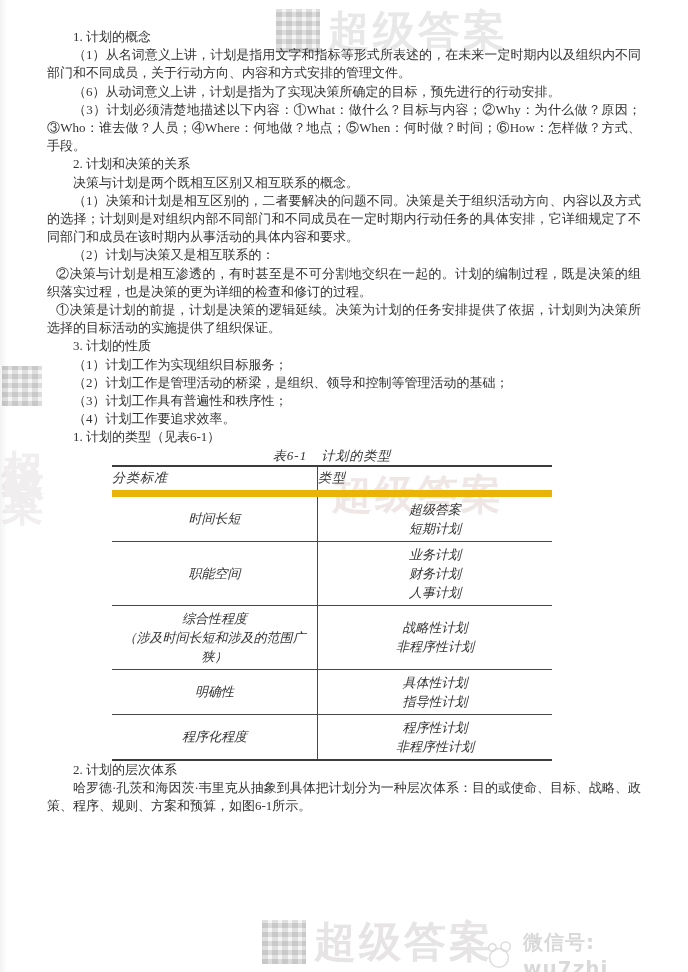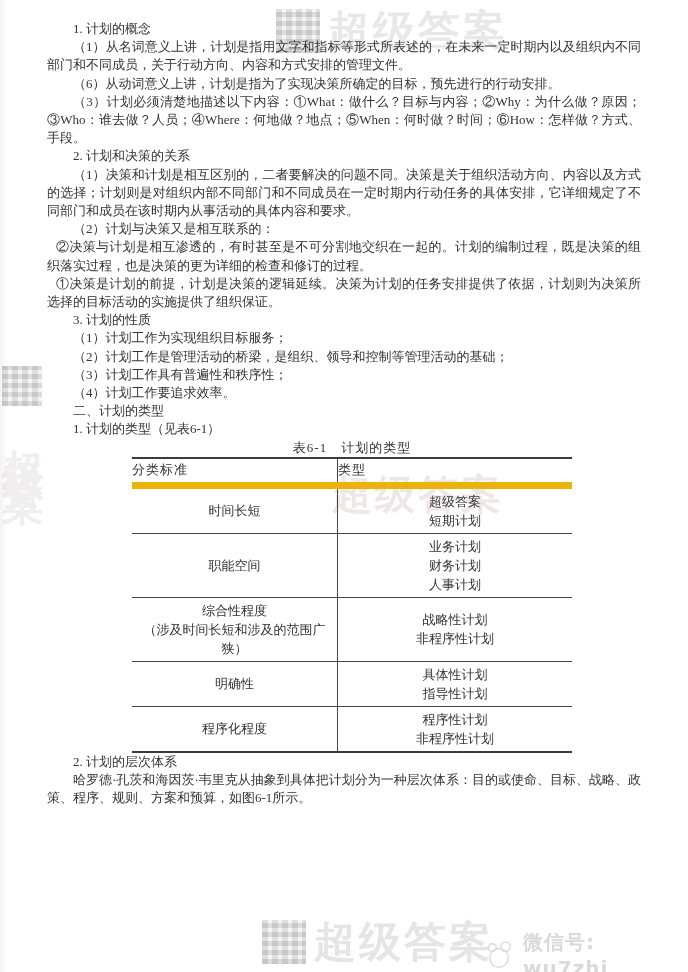--- a/index.html
+++ b/index.html
@@ -40,30 +40,30 @@
   .wm-left .wm-text{
     writing-mode:vertical-rl;text-orientation:upright;
     font-size:42px;letter-spacing:10px;
   }
   .wm-wechat{left:484px;top:929px;gap:9px;color:#d9d9d9;font-weight:bold;}
   .wm-wechat .wm-wechat-text{font-size:20px;letter-spacing:1px;}
   .wm-wechat svg{display:block;}
 
   
   .content{
-    position:absolute;left:47px;top:20px;width:594px;z-index:1;
+    position:absolute;left:47px;top:28px;width:594px;z-index:1;
     font-size:13px;line-height:18.2px;text-align:justify;
   }
   .content p{margin:0;text-indent:2em;}
   .content p.no-indent{text-indent:0;}
   .content p.sm-indent{text-indent:0.7em;}
   .sec2{margin-top:24px;}
 
   
-  .tbl-wrap{width:440px;margin-left:85px;}
+  .tbl-wrap{width:440px;margin-left:65px;font-style:italic;}
   .tbl-title{
     text-align:center;font-size:13px;margin:10px 0 7px 0;
     text-indent:0;letter-spacing:1px;
   }
   table.plan{
     width:440px;border-collapse:collapse;table-layout:fixed;
     border-top:2px solid #3c3c3c;border-bottom:2px solid #3c3c3c;
     font-size:13px;
   }
   table.plan th{
@@ -114,31 +114,31 @@
     </span>
     <span class="wm-wechat-text">微信号: wu7zhi</span>
   </div>
 
   <div class="content">
     <p>1. 计划的概念</p>
     <p>（1）从名词意义上讲，计划是指用文字和指标等形式所表述的，在未来一定时期内以及组织内不同部门和不同成员，关于行动方向、内容和方式安排的管理文件。</p>
     <p>（6）从动词意义上讲，计划是指为了实现决策所确定的目标，预先进行的行动安排。</p>
     <p>（3）计划必须清楚地描述以下内容：①What：做什么？目标与内容；②Why：为什么做？原因；③Who：谁去做？人员；④Where：何地做？地点；⑤When：何时做？时间；⑥How：怎样做？方式、手段。</p>
     <p>2. 计划和决策的关系</p>
+    <p>决策与计划是两个既相互区别又相互联系的概念。</p>
     <p>（1）决策和计划是相互区别的，二者要解决的问题不同。决策是关于组织活动方向、内容以及方式的选择；计划则是对组织内部不同部门和不同成员在一定时期内行动任务的具体安排，它详细规定了不同部门和成员在该时期内从事活动的具体内容和要求。</p>
     <p>（2）计划与决策又是相互联系的：</p>
     <p class="sm-indent">②决策与计划是相互渗透的，有时甚至是不可分割地交织在一起的。计划的编制过程，既是决策的组织落实过程，也是决策的更为详细的检查和修订的过程。</p>
     <p class="sm-indent">①决策是计划的前提，计划是决策的逻辑延续。决策为计划的任务安排提供了依据，计划则为决策所选择的目标活动的实施提供了组织保证。</p>
     <p>3. 计划的性质</p>
     <p>（1）计划工作为实现组织目标服务；</p>
     <p>（2）计划工作是管理活动的桥梁，是组织、领导和控制等管理活动的基础；</p>
     <p>（3）计划工作具有普遍性和秩序性；</p>
     <p>（4）计划工作要追求效率。</p>
 
-    <p class="sec2">二、计划的类型</p>
     <p>1. 计划的类型（见表6-1）</p>
 
     <div class="tbl-wrap">
       <p class="tbl-title no-indent">表6-1　计划的类型</p>
       <table class="plan">
         <thead>
           <tr>
             <th class="c1">分类标准</th>
             <th>类型</th>
           </tr>

